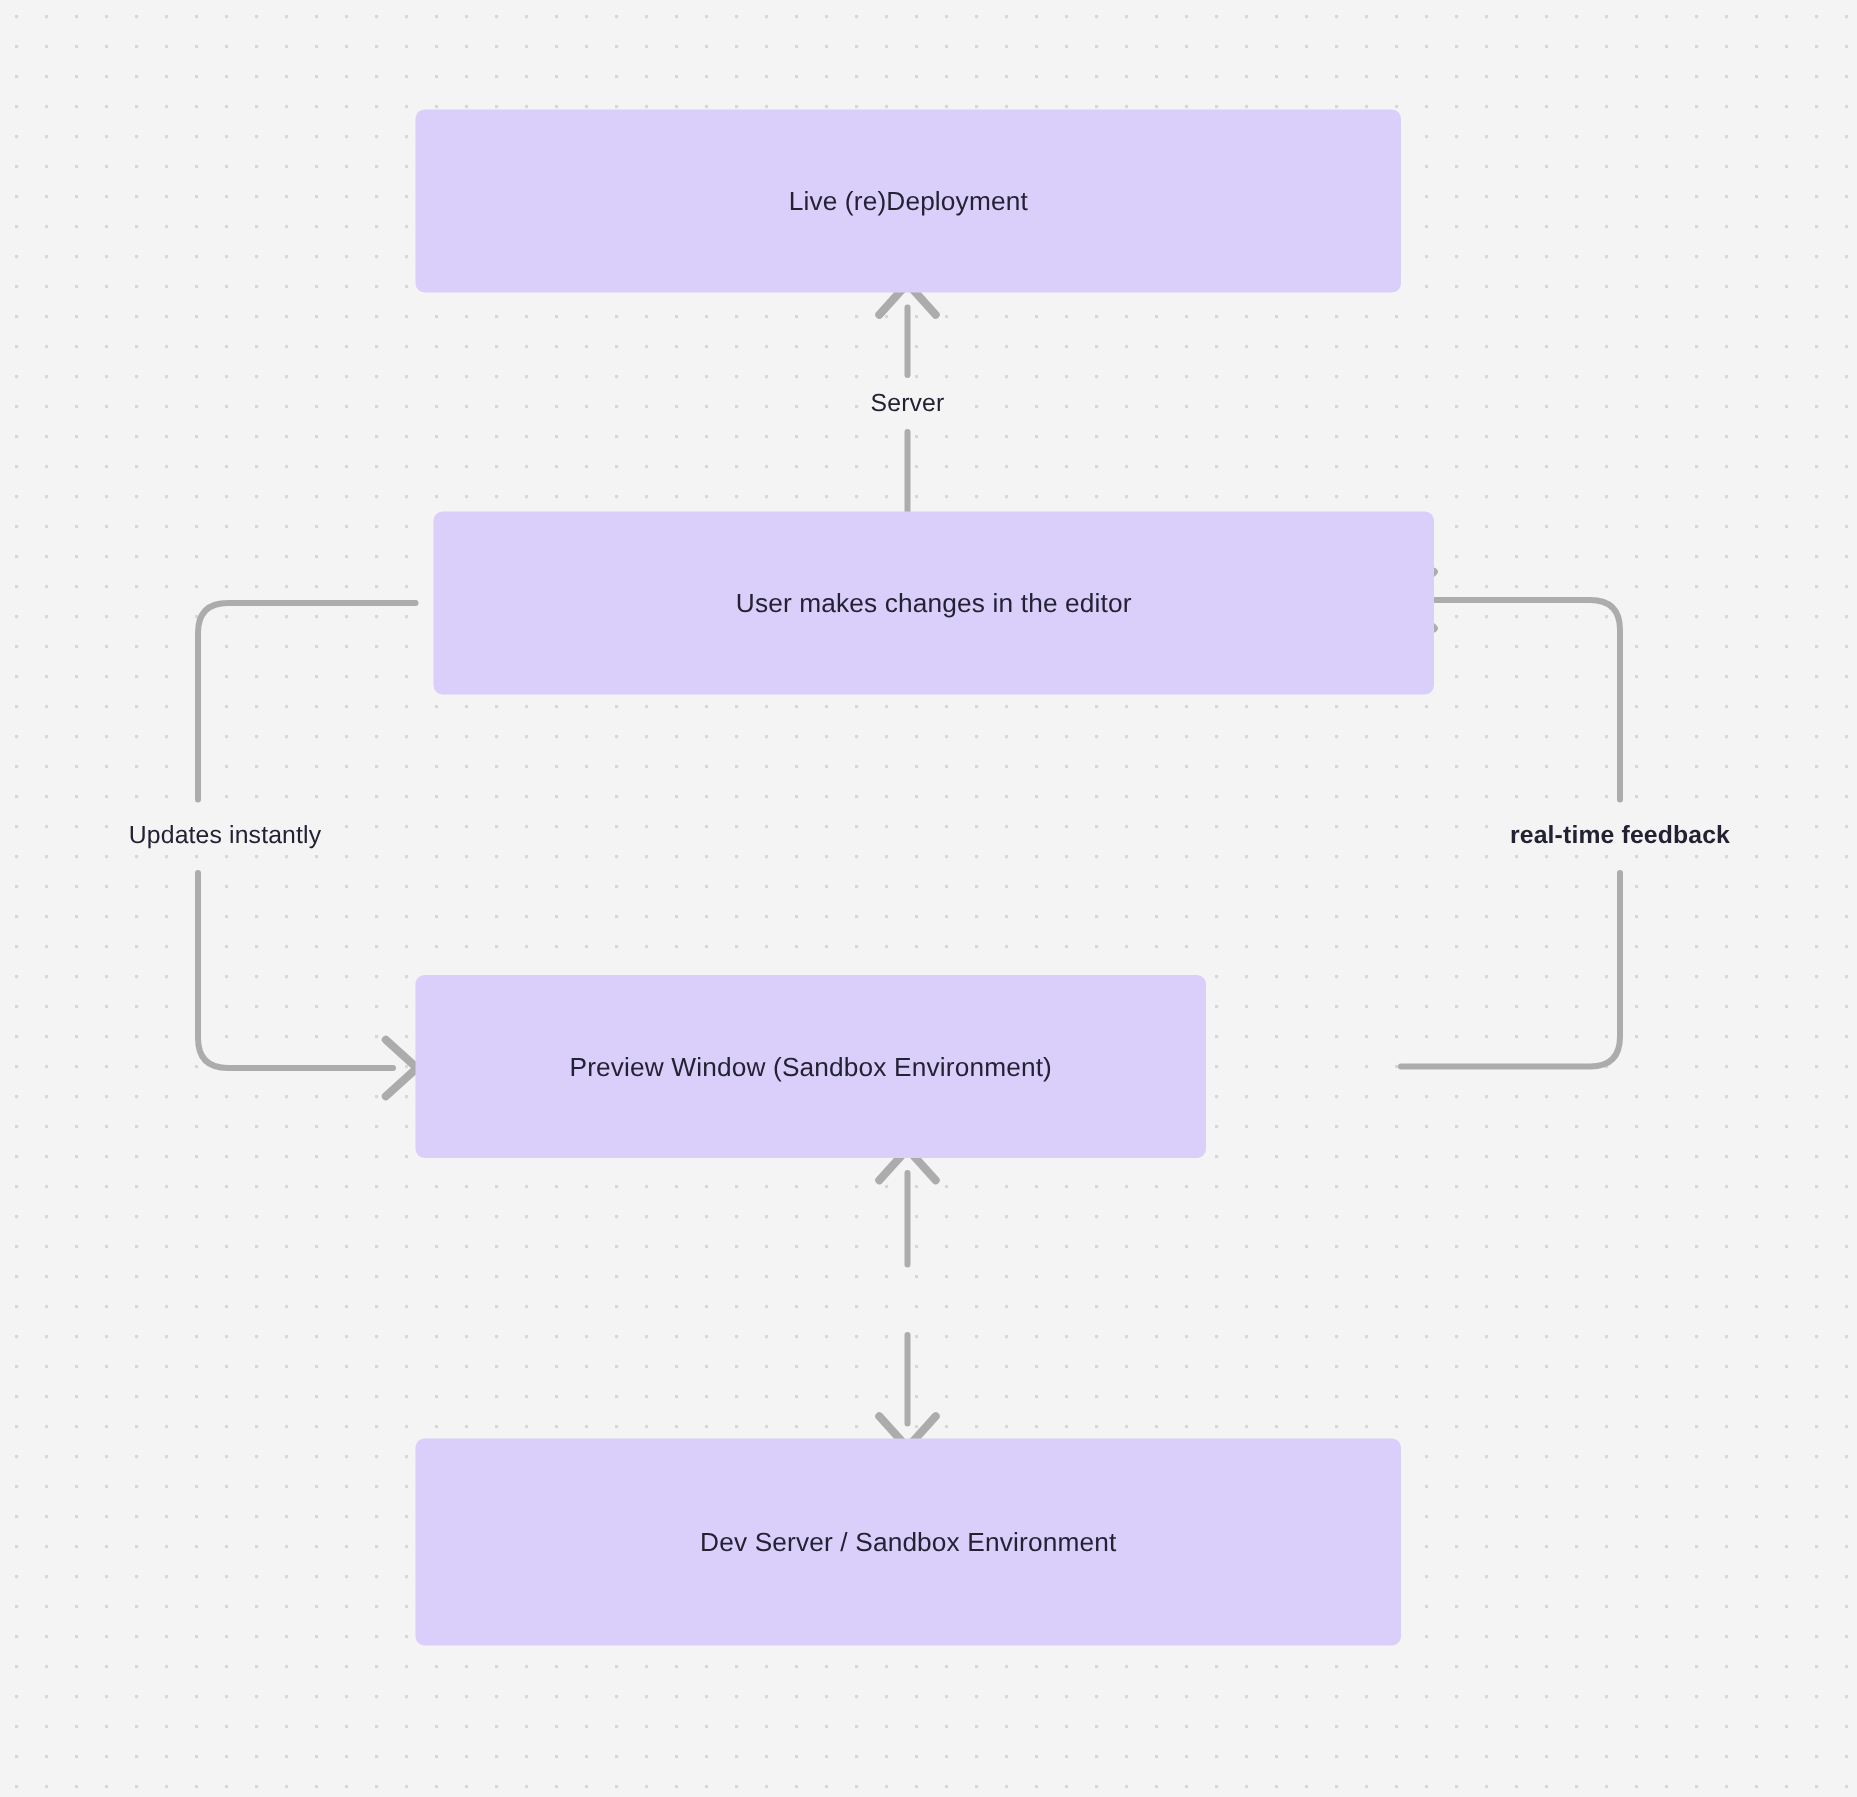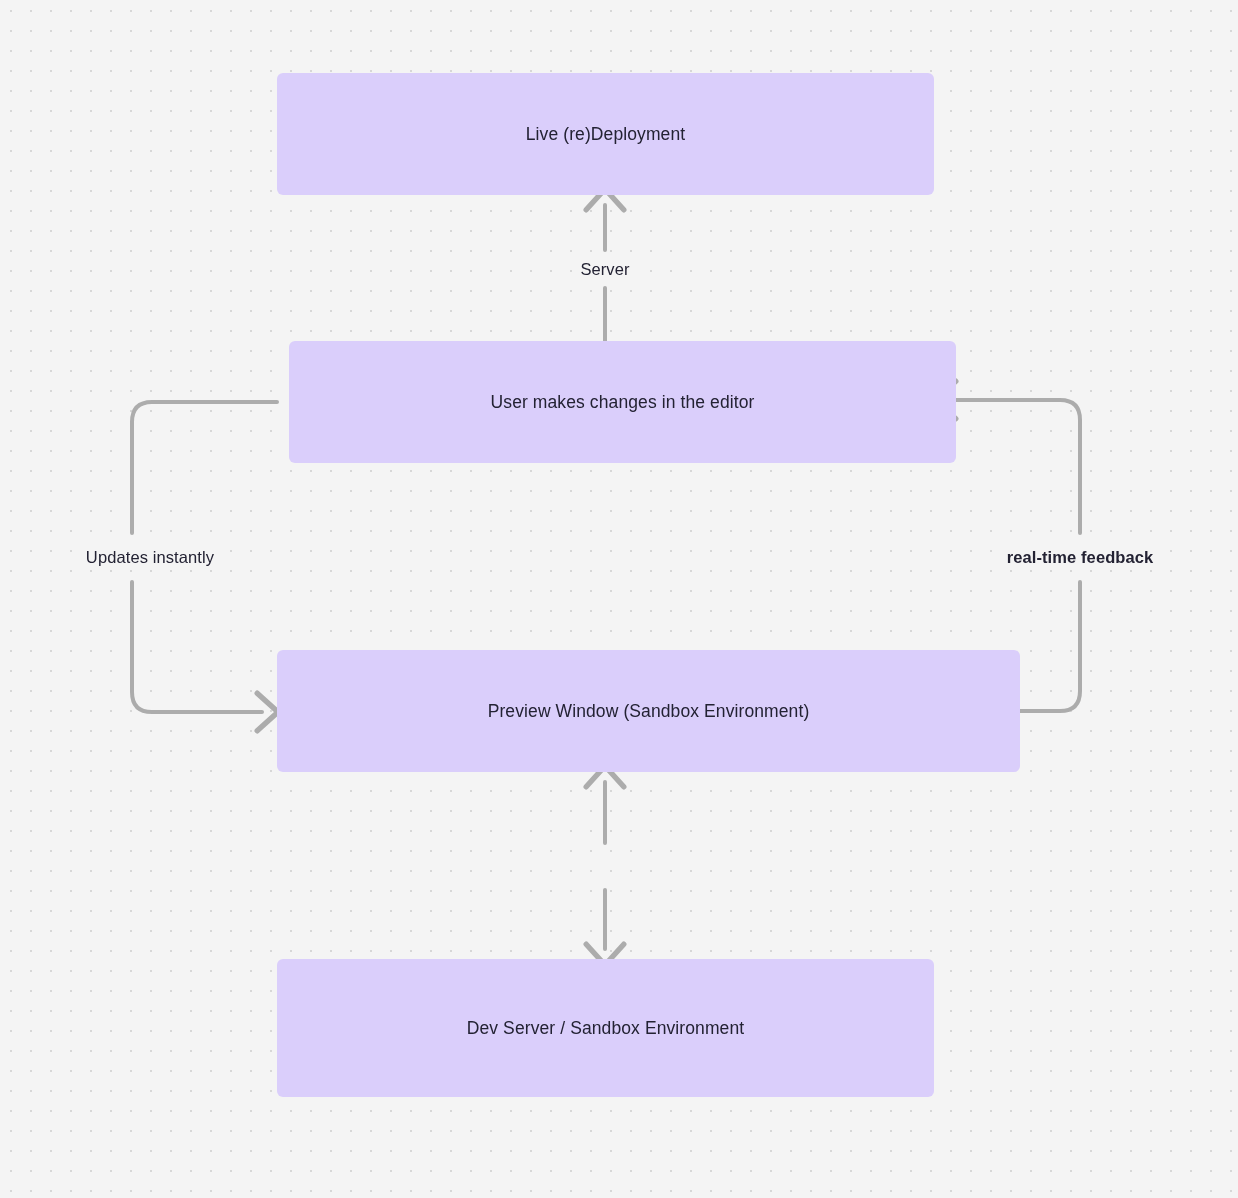--- a/index.html
+++ b/index.html
@@ -104,21 +104,21 @@
   </svg>
 
   <div class="node" style="left:277px; top:73px; width:657px; height:122px;">
     <span class="node-label">Live (re)Deployment</span>
   </div>
 
   <div class="node" style="left:277px; top:341px; width:667px; height:122px;margin-left:12px;">
     <span class="node-label">User makes changes in the editor</span>
   </div>
 
-  <div class="node" style="left:277px; top:650px; width:743px; height:122px;">
+  <div class="node" style="left:277px; top:650px; width:527px; height:122px;">
     <span class="node-label">Preview Window (Sandbox Environment)</span>
   </div>
 
   <div class="node" style="left:277px; top:959px; width:657px; height:138px;">
     <span class="node-label">Dev Server / Sandbox Environment</span>
   </div>
 
   <div class="edge-label" style="left:605px; top:269px;">Server</div>
 
   <div class="edge-label" style="left:132px; top:557px;margin-left:18px;">Updates instantly</div>

